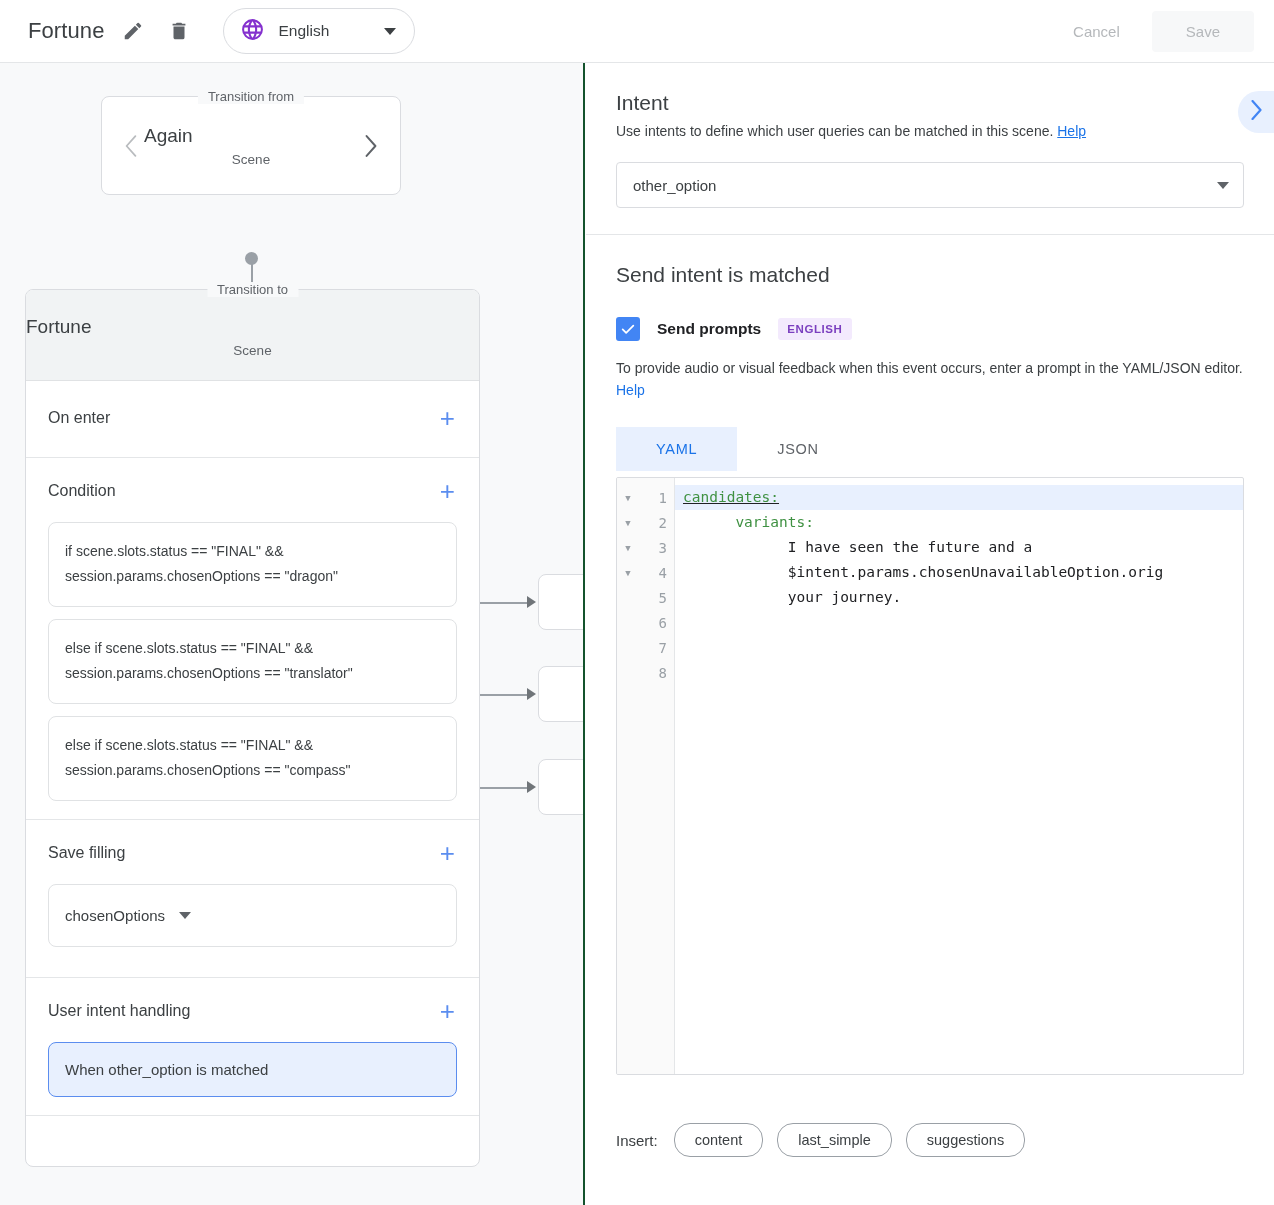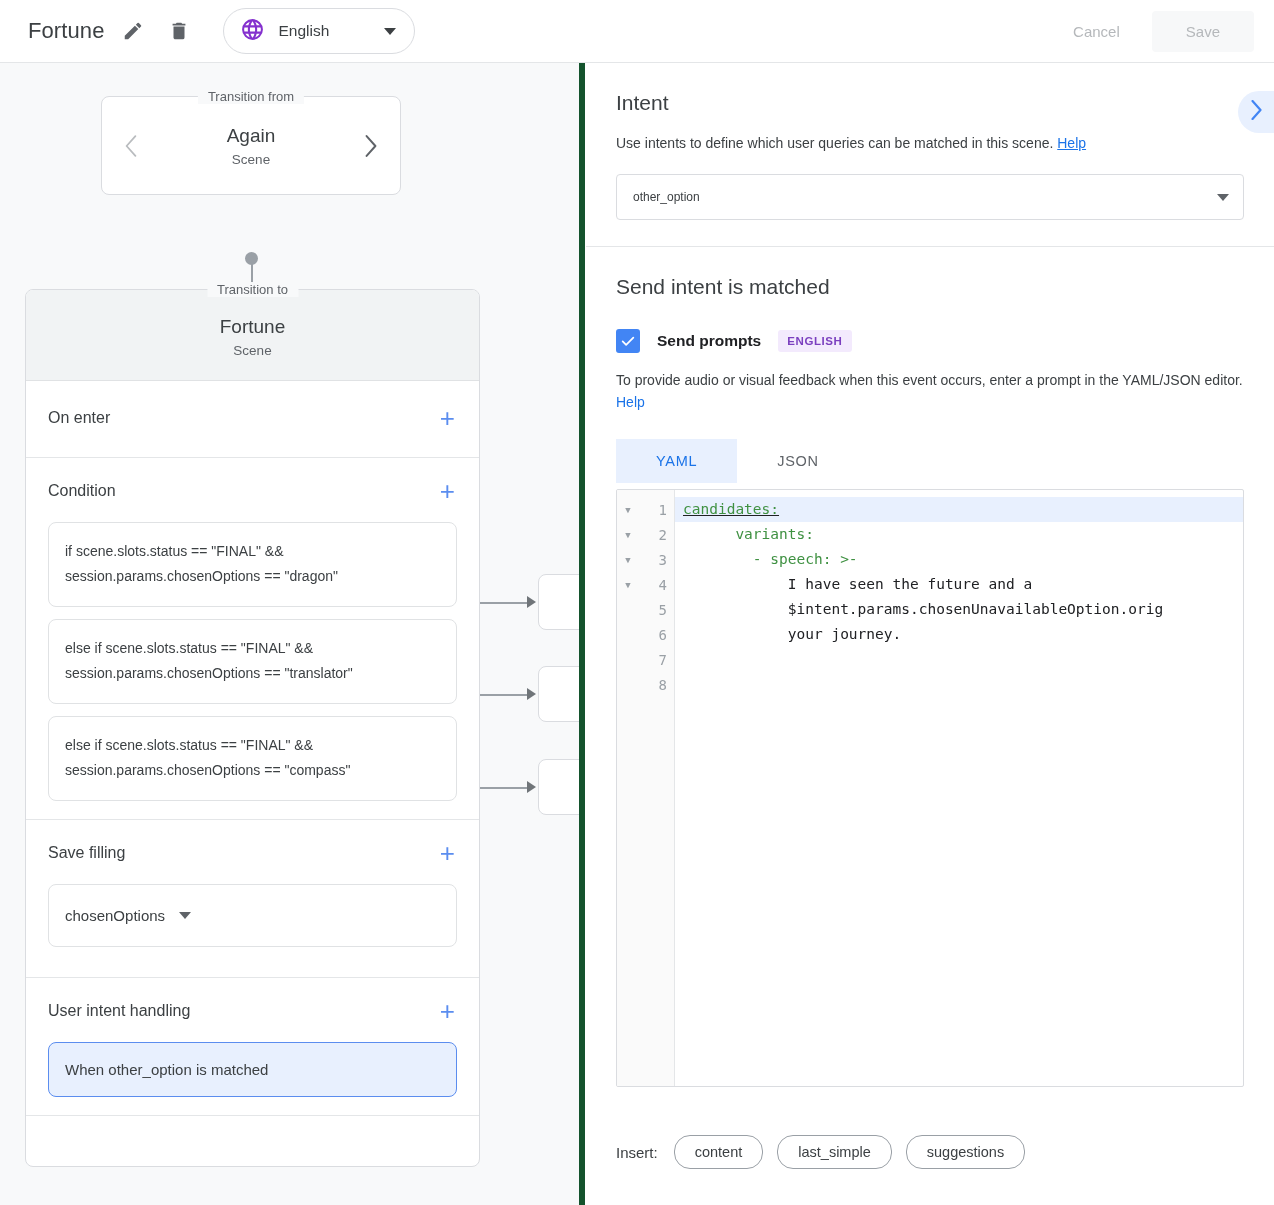--- a/index.html
+++ b/index.html
@@ -46,40 +46,40 @@
   }
   .btn-save {
     font-size: 15px; color: #b5b8bb; padding: 12px 34px; margin-left: 10px;
     border-radius: 4px; background: #f7f8f9; border: none;
     cursor: default; font-family: inherit;
   }
 
   
   .canvas {
     position: absolute; left: 0; top: 63px; width: 585px; height: 1142px;
-    background: #f8f9fa; border-right: 6px solid #14532d; overflow: hidden;
+    background: #f8f9fa; border-right: 2px solid #14532d; overflow: hidden;
   }
 
   
   .legend-card { position: absolute; }
   .legend-box {
     border: 1px solid #dadce0; border-radius: 8px; background: #fff;
     position: relative;
   }
   .legend-text {
     position: absolute; top: -8px; left: 50%; transform: translateX(-50%);
     background: #f8f9fa; padding: 0 10px; font-size: 13px; color: #5f6368;
     white-space: nowrap;
   }
 
   .tfrom {
     left: 101px; top: 33px; width: 300px; height: 99px;
   }
   .tfrom .legend-box { width: 300px; height: 99px; }
-  .scene-name { text-align: center; font-size: 19px; color: #3c4043; }
+  .scene-name { text-align: left; font-size: 19px; color: #3c4043; }
   .scene-sub { text-align: center; font-size: 13.5px; color: #5f6368; margin-top: 5px; }
   .tfrom-inner {
     display: flex; align-items: center; height: 100%; padding: 0 16px;
   }
   .chev {
     width: 26px; display: flex; align-items: center; justify-content: center;
     cursor: pointer;
   }
   .tfrom-mid { flex: 1; }
 
@@ -166,28 +166,28 @@
     position: absolute; left: 586px; top: 63px; width: 688px; height: 1142px;
     background: #fff; overflow: hidden;
   }
   .expand-btn {
     position: absolute; right: 0; top: 28px; width: 36px; height: 42px;
     background: #e8f0fe; border-radius: 21px 0 0 21px;
     display: flex; align-items: center; justify-content: center; cursor: pointer;
   }
   .rp-section { padding: 28px 30px 26px; }
   .rp-h1 { font-size: 21px; color: #3c4043; }
-  .rp-desc { font-size: 14px; color: #3c4043; margin-top: 20px; }
+  .rp-desc { font-size: 14px; color: #3c4043; margin-top: 8px; }
   .lnk { color: #1a73e8; text-decoration: underline; cursor: pointer; }
   .lnk.nounder { text-decoration: none; }
   .select-box {
     margin-top: 23px; height: 46px; border: 1px solid #dadce0; border-radius: 4px;
     display: flex; align-items: center; padding: 0 14px 0 16px; cursor: pointer;
   }
-  .select-val { flex: 1; font-size: 12px; color: #3c4043; }
+  .select-val { flex: 1; font-size: 15px; color: #3c4043; }
   .rp-divider { height: 1px; background: #e4e6e8; }
 
   .rp-h2 { font-size: 21px; color: #3c4043; }
   .cb-row { display: flex; align-items: center; gap: 17px; margin-top: 30px; }
   .cb {
     width: 24px; height: 24px; border: 2px solid #5f6368; border-radius: 3px;
     background: #fff; cursor: pointer; flex: none;
   }
   .cb.checked {
     background: #4285f4; border-color: #4285f4;
@@ -475,21 +475,20 @@
               <span class="gnum">7</span>
             </div>
           <div class="gline">
               <span class="fold"></span>
               <span class="gnum">8</span>
             </div>
         </div>
         <div class="code">
           <div class="cline hl"><span class="k">candidates:</span></div>
           <div class="cline"><span class="k">      variants:</span></div>
-          <div class="cline"><span class="k">        - speech: &gt;-</span></div>
           <div class="cline"><span>            I have seen the future and a</span></div>
           <div class="cline"><span>            $intent.params.chosenUnavailableOption.orig</span></div>
           <div class="cline"><span>            your journey.</span></div>
           <div class="cline"><span></span></div>
         </div>
       </div>
     </div>
 
     <div class="insert-row">
       <span class="insert-label">Insert:</span>

